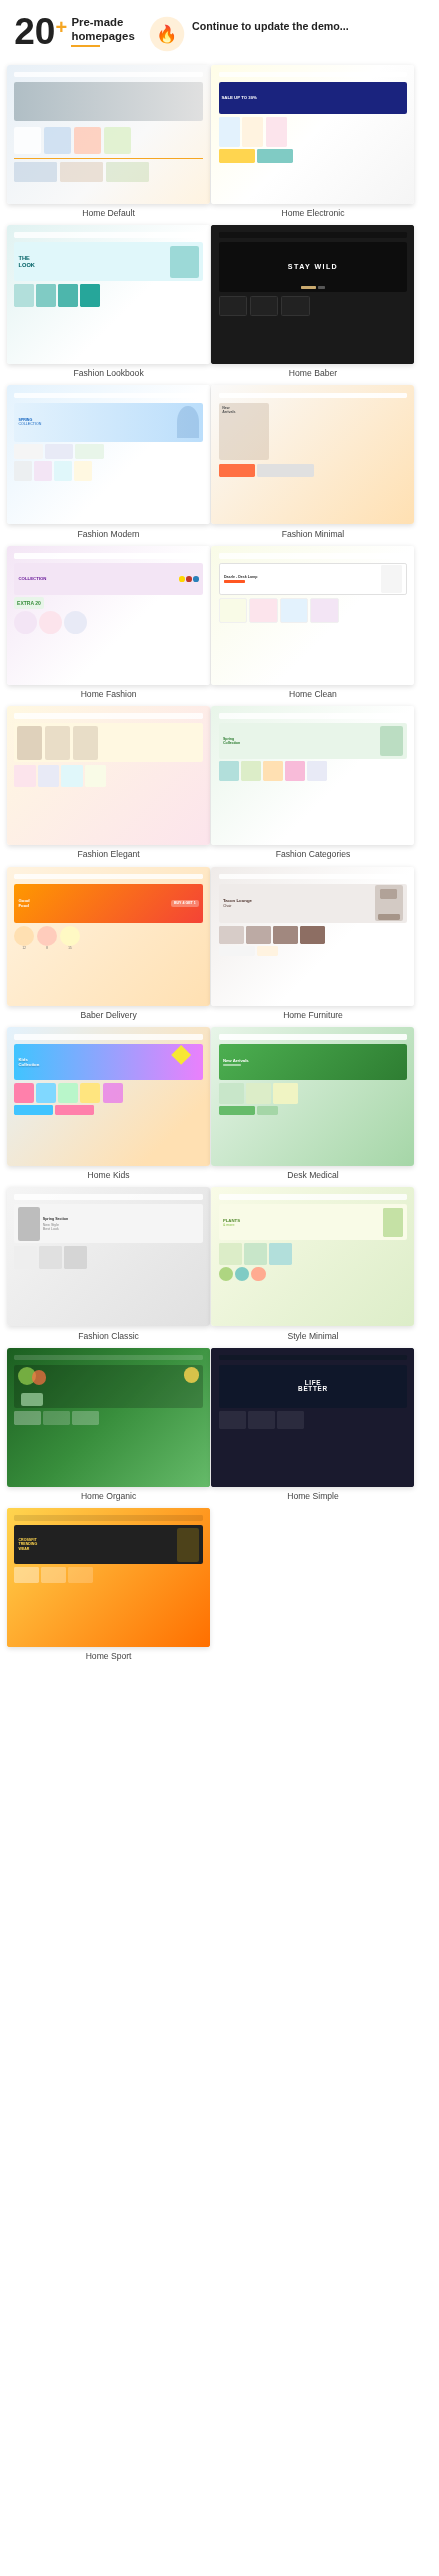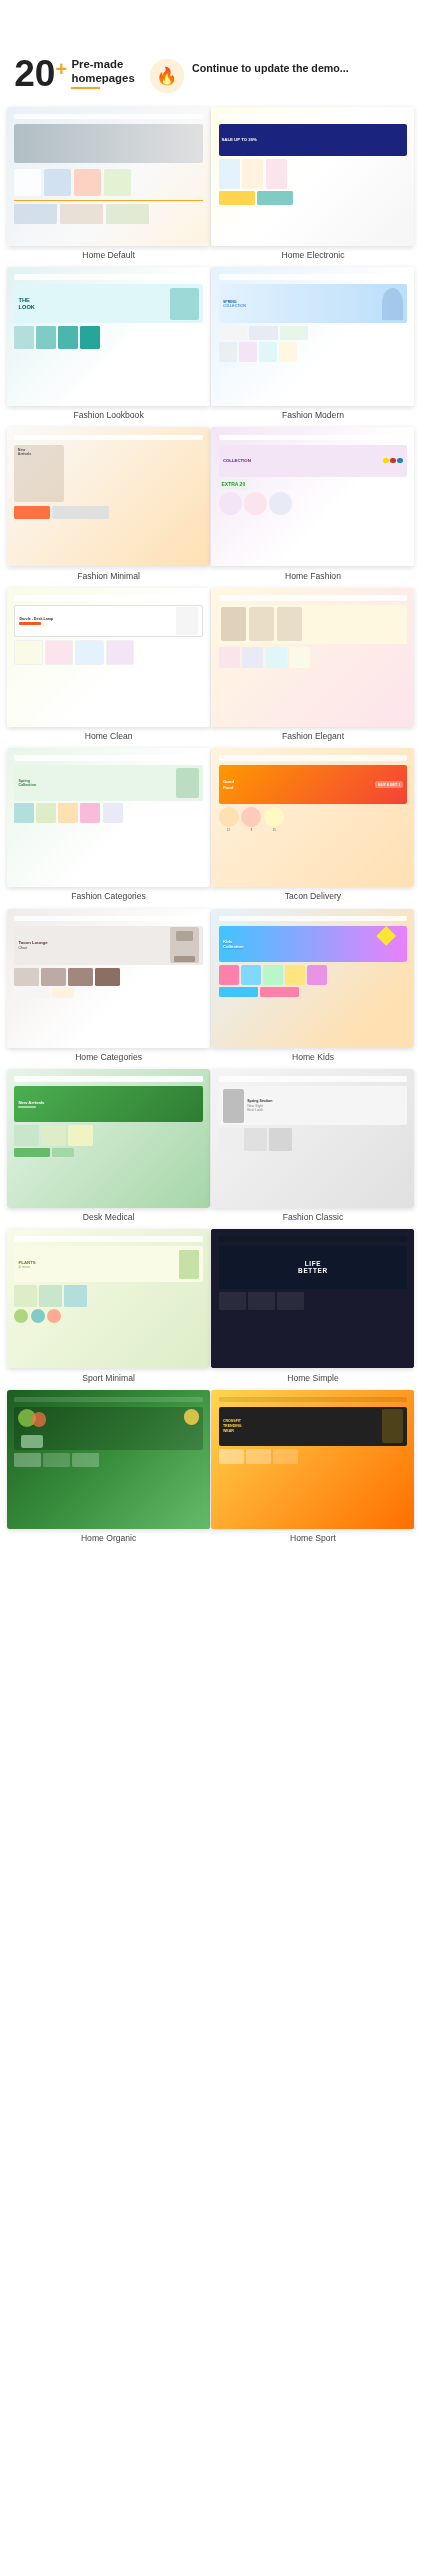--- a/index.html
+++ b/index.html
@@ -5,21 +5,20 @@
     * { box-sizing: border-box; margin: 0; padding: 0; }
     body {
       font-family: Arial, sans-serif;
       background: #fff;
       width: 439px;
       overflow-x: hidden;
     }
     .container {
       width: 378px;
       background: #737373;
-      margin-top: 42px;
     }
     
     .header {
       padding: 13px 14.3px 7.1px 14.3px;
       display: flex;
       align-items: flex-start;
       gap: 7.1px;
       background: #fff;
     }
     .header-left {
@@ -255,20 +254,40 @@
             <div style="width:20px;height:23px;background:#b2dfdb;border-radius:1.4px;"></div>
             <div style="width:20px;height:23px;background:#80cbc4;border-radius:1.4px;"></div>
             <div style="width:20px;height:23px;background:#4db6ac;border-radius:1.4px;"></div>
             <div style="width:20px;height:23px;background:#26a69a;border-radius:1.4px;"></div>
           </div>
         </div>
       </div>
       <span class="demo-label">Fashion Lookbook</span>
     </div>
 
+    <div class="demo-item">
+      <div class="demo-thumb" style="background:#1a1a1a;">
+        <div class="thumb-inner" style="background:#1a1a1a;">
+          <div style="background:#111;width:100%;height:5.7px;border-radius:1.4px;margin-bottom:4.3px;"></div>
+          <div style="background:#0d0d0d;width:100%;height:50px;border-radius:2.1px;display:flex;align-items:center;justify-content:center;position:relative;">
+            <div style="font-size:7.1px;font-weight:900;color:#fff;letter-spacing:1.4px;">STAY WILD</div>
+            <div style="position:absolute;bottom:3.6px;left:0;right:0;display:flex;justify-content:center;gap:2.1px;">
+              <div style="width:14.3px;height:2.1px;background:#c9a96e;border-radius:0.7px;"></div>
+              <div style="width:7.1px;height:2.1px;background:rgba(255,255,255,0.3);border-radius:0.7px;"></div>
+            </div>
+          </div>
+          <div style="display:flex;gap:2.9px;margin-top:3.6px;">
+            <div style="width:28.5px;height:20px;background:#222;border-radius:1.4px;border:0.7px solid #333;"></div>
+            <div style="width:28.5px;height:20px;background:#222;border-radius:1.4px;border:0.7px solid #333;"></div>
+            <div style="width:28.5px;height:20px;background:#222;border-radius:1.4px;border:0.7px solid #333;"></div>
+          </div>
+        </div>
+      </div>
+      <span class="demo-label">Home Baber</span>
+    </div>
 
     <div class="demo-item">
       <div class="demo-thumb thumb-fashion-modern">
         <div class="thumb-inner">
           <div class="thumb-nav"></div>
           <div style="background:linear-gradient(90deg,#e3f2fd,#bbdefb);width:100%;height:39px;border-radius:2.1px;display:flex;align-items:center;padding:4.3px;gap:4.3px;">
             <div>
               <div style="font-size:3.6px;color:#1565c0;font-weight:700;">SPRING</div>
               <div style="font-size:3.6px;color:#1565c0;">COLLECTION</div>
             </div>
@@ -420,21 +439,21 @@
               <div style="width:20px;height:20px;background:#ffccbc;border-radius:50%;margin:0 auto;"></div>
               <div style="font-size:2.9px;color:#666;margin-top:0.7px;">8</div>
             </div>
             <div style="text-align:center;">
               <div style="width:20px;height:20px;background:#fff9c4;border-radius:50%;margin:0 auto;"></div>
               <div style="font-size:2.9px;color:#666;margin-top:0.7px;">15</div>
             </div>
           </div>
         </div>
       </div>
-      <span class="demo-label">Tacon Delivery</span>
+      <span class="demo-label">Baber Delivery</span>
     </div>
 
     <div class="demo-item">
       <div class="demo-thumb thumb-home-furniture">
         <div class="thumb-inner">
           <div class="thumb-nav"></div>
           <div style="background:#efebe9;width:100%;height:39px;border-radius:2.1px;display:flex;align-items:center;padding:4.3px;gap:2.9px;">
             <div style="font-size:4.3px;font-weight:700;color:#4e342e;">Tacon Lounge<br><span style="font-size:3.6px;font-weight:400;">Chair</span></div>
             <div style="width:28.5px;height:36px;background:rgba(100,70,50,0.2);border-radius:2.1px;margin-left:auto;position:relative;">
 
@@ -447,21 +466,21 @@
             <div style="width:25px;height:18px;background:#bcaaa4;border-radius:1.4px;"></div>
             <div style="width:25px;height:18px;background:#a1887f;border-radius:1.4px;"></div>
             <div style="width:25px;height:18px;background:#8d6e63;border-radius:1.4px;"></div>
           </div>
           <div style="display:flex;gap:2.1px;margin-top:2.1px;">
             <div style="width:36px;height:10.7px;background:#f5f5f5;border-radius:1.4px;"></div>
             <div style="width:21.4px;height:10.7px;background:#fff3e0;border-radius:1.4px;"></div>
           </div>
         </div>
       </div>
-      <span class="demo-label">Home Categories</span>
+      <span class="demo-label">Home Furniture</span>
     </div>
 
     <div class="demo-item">
       <div class="demo-thumb thumb-home-kids">
         <div class="thumb-inner">
           <div class="thumb-nav"></div>
           <div style="background:linear-gradient(90deg,#40c4ff,#ea80fc);width:100%;height:36px;border-radius:2.1px;display:flex;align-items:center;padding:4.3px;position:relative;">
 
             <div style="position:absolute;right:14.3px;top:3.6px;width:14.3px;height:14.3px;background:#ffff00;transform:rotate(45deg);opacity:0.8;"></div>
             <div style="font-size:4.3px;font-weight:900;color:#fff;text-shadow:0 0.7px 1.4px rgba(0,0,0,0.3);">Kids<br>Collection</div>
@@ -544,60 +563,60 @@
             <div style="width:23px;height:21.4px;background:#c8e6c9;border-radius:1.4px;"></div>
             <div style="width:23px;height:21.4px;background:#b2dfdb;border-radius:1.4px;"></div>
           </div>
           <div style="margin-top:2.1px;display:flex;gap:2.1px;">
             <div style="width:14.3px;height:14.3px;background:#aed581;border-radius:50%;"></div>
             <div style="width:14.3px;height:14.3px;background:#80cbc4;border-radius:50%;"></div>
             <div style="width:14.3px;height:14.3px;background:#ffab91;border-radius:50%;"></div>
           </div>
         </div>
       </div>
-      <span class="demo-label">Sport Minimal</span>
+      <span class="demo-label">Style Minimal</span>
+    </div>
+
+    <div class="demo-item">
+      <div class="demo-thumb thumb-home-organic">
+        <div class="thumb-inner" style="background:linear-gradient(135deg,#1b5e20,#388e3c,#66bb6a);">
+          <div style="background:rgba(255,255,255,0.15);width:100%;height:5.7px;border-radius:1.4px;margin-bottom:4.3px;"></div>
+          <div style="background:rgba(0,0,0,0.2);width:100%;height:43px;border-radius:2.1px;display:flex;align-items:center;justify-content:center;position:relative;">
+
+            <div style="position:absolute;top:2.1px;left:3.6px;width:18px;height:18px;background:#8bc34a;border-radius:50%;opacity:0.8;"></div>
+            <div style="position:absolute;top:5.7px;left:18px;width:14.3px;height:14.3px;background:#ff7043;border-radius:50%;opacity:0.7;"></div>
+            <div style="position:absolute;top:2.1px;right:3.6px;width:15.7px;height:15.7px;background:#ffd54f;border-radius:50%;opacity:0.8;"></div>
+            <div style="position:absolute;bottom:2.1px;left:7.1px;width:21.4px;height:13px;background:#a5d6a7;border-radius:2.1px;opacity:0.7;"></div>
+          </div>
+          <div style="display:flex;gap:2.1px;margin-top:2.9px;">
+            <div style="width:27px;height:14.3px;background:rgba(255,255,255,0.3);border-radius:1.4px;"></div>
+            <div style="width:27px;height:14.3px;background:rgba(255,255,255,0.2);border-radius:1.4px;"></div>
+            <div style="width:27px;height:14.3px;background:rgba(255,255,255,0.25);border-radius:1.4px;"></div>
+          </div>
+        </div>
+      </div>
+      <span class="demo-label">Home Organic</span>
     </div>
 
     <div class="demo-item">
       <div class="demo-thumb" style="background:#1a1a2e;">
         <div class="thumb-inner" style="background:#1a1a2e;">
           <div style="background:#111827;width:100%;height:5.7px;border-radius:1.4px;margin-bottom:4.3px;"></div>
           <div style="background:#0f172a;width:100%;height:43px;border-radius:2.1px;display:flex;align-items:center;justify-content:center;flex-direction:column;">
             <div style="font-size:6.4px;font-weight:900;color:#fff;letter-spacing:0.7px;line-height:1;">LIFE</div>
             <div style="font-size:6.4px;font-weight:900;color:#fff;letter-spacing:0.7px;line-height:1;">BETTER</div>
           </div>
           <div style="display:flex;gap:2.1px;margin-top:2.9px;">
             <div style="width:27px;height:18px;background:rgba(255,255,255,0.08);border-radius:1.4px;"></div>
             <div style="width:27px;height:18px;background:rgba(255,255,255,0.08);border-radius:1.4px;"></div>
             <div style="width:27px;height:18px;background:rgba(255,255,255,0.08);border-radius:1.4px;"></div>
           </div>
         </div>
       </div>
       <span class="demo-label">Home Simple</span>
-    </div>
-
-    <div class="demo-item">
-      <div class="demo-thumb thumb-home-organic">
-        <div class="thumb-inner" style="background:linear-gradient(135deg,#1b5e20,#388e3c,#66bb6a);">
-          <div style="background:rgba(255,255,255,0.15);width:100%;height:5.7px;border-radius:1.4px;margin-bottom:4.3px;"></div>
-          <div style="background:rgba(0,0,0,0.2);width:100%;height:43px;border-radius:2.1px;display:flex;align-items:center;justify-content:center;position:relative;">
-
-            <div style="position:absolute;top:2.1px;left:3.6px;width:18px;height:18px;background:#8bc34a;border-radius:50%;opacity:0.8;"></div>
-            <div style="position:absolute;top:5.7px;left:18px;width:14.3px;height:14.3px;background:#ff7043;border-radius:50%;opacity:0.7;"></div>
-            <div style="position:absolute;top:2.1px;right:3.6px;width:15.7px;height:15.7px;background:#ffd54f;border-radius:50%;opacity:0.8;"></div>
-            <div style="position:absolute;bottom:2.1px;left:7.1px;width:21.4px;height:13px;background:#a5d6a7;border-radius:2.1px;opacity:0.7;"></div>
-          </div>
-          <div style="display:flex;gap:2.1px;margin-top:2.9px;">
-            <div style="width:27px;height:14.3px;background:rgba(255,255,255,0.3);border-radius:1.4px;"></div>
-            <div style="width:27px;height:14.3px;background:rgba(255,255,255,0.2);border-radius:1.4px;"></div>
-            <div style="width:27px;height:14.3px;background:rgba(255,255,255,0.25);border-radius:1.4px;"></div>
-          </div>
-        </div>
-      </div>
-      <span class="demo-label">Home Organic</span>
     </div>
 
     <div class="demo-item">
       <div class="demo-thumb" style="background:linear-gradient(135deg,#ffd54f,#ff6f00);">
         <div class="thumb-inner" style="background:linear-gradient(135deg,#ffd54f,#ff6f00);">
           <div style="background:rgba(0,0,0,0.1);width:100%;height:5.7px;border-radius:1.4px;margin-bottom:4.3px;"></div>
           <div style="background:#212121;width:100%;height:39px;border-radius:2.1px;display:flex;align-items:center;padding:4.3px;gap:2.9px;">
             <div>
               <div style="font-size:3.6px;color:#ffd54f;font-weight:900;line-height:1.3;">CROSSFIT</div>
               <div style="font-size:3.6px;color:#ffd54f;font-weight:900;line-height:1.3;">TRENDING</div>

